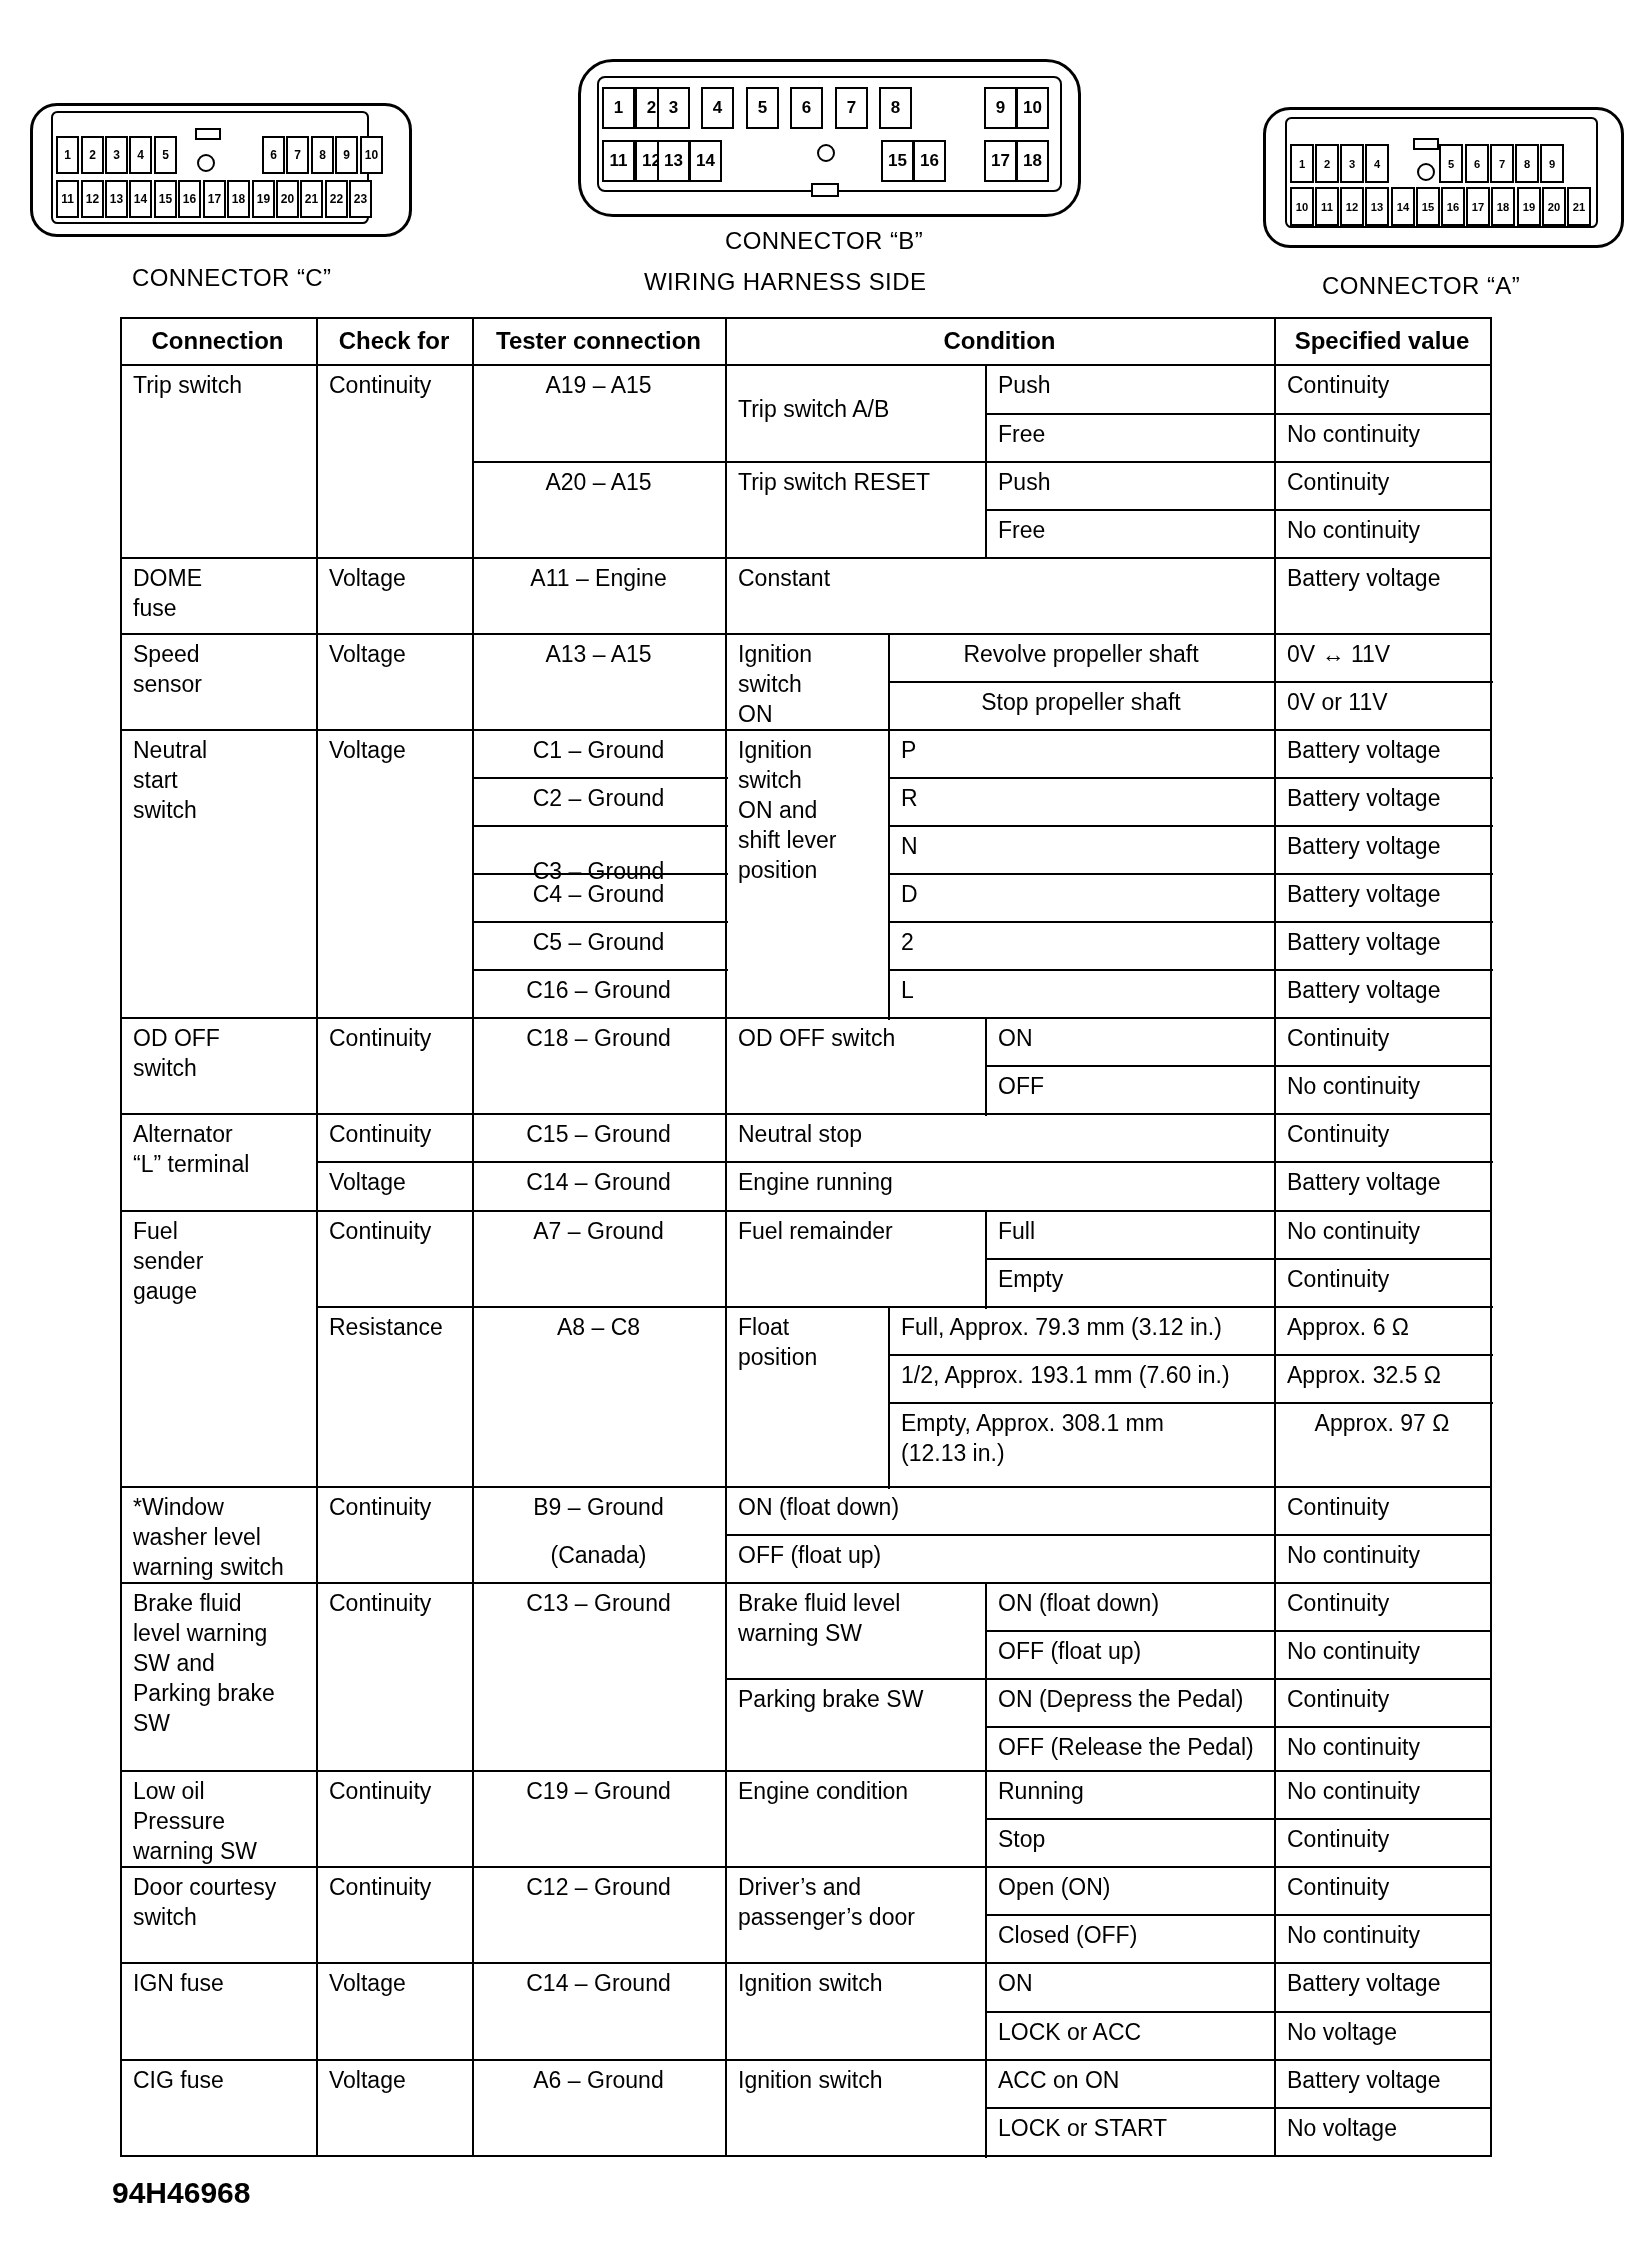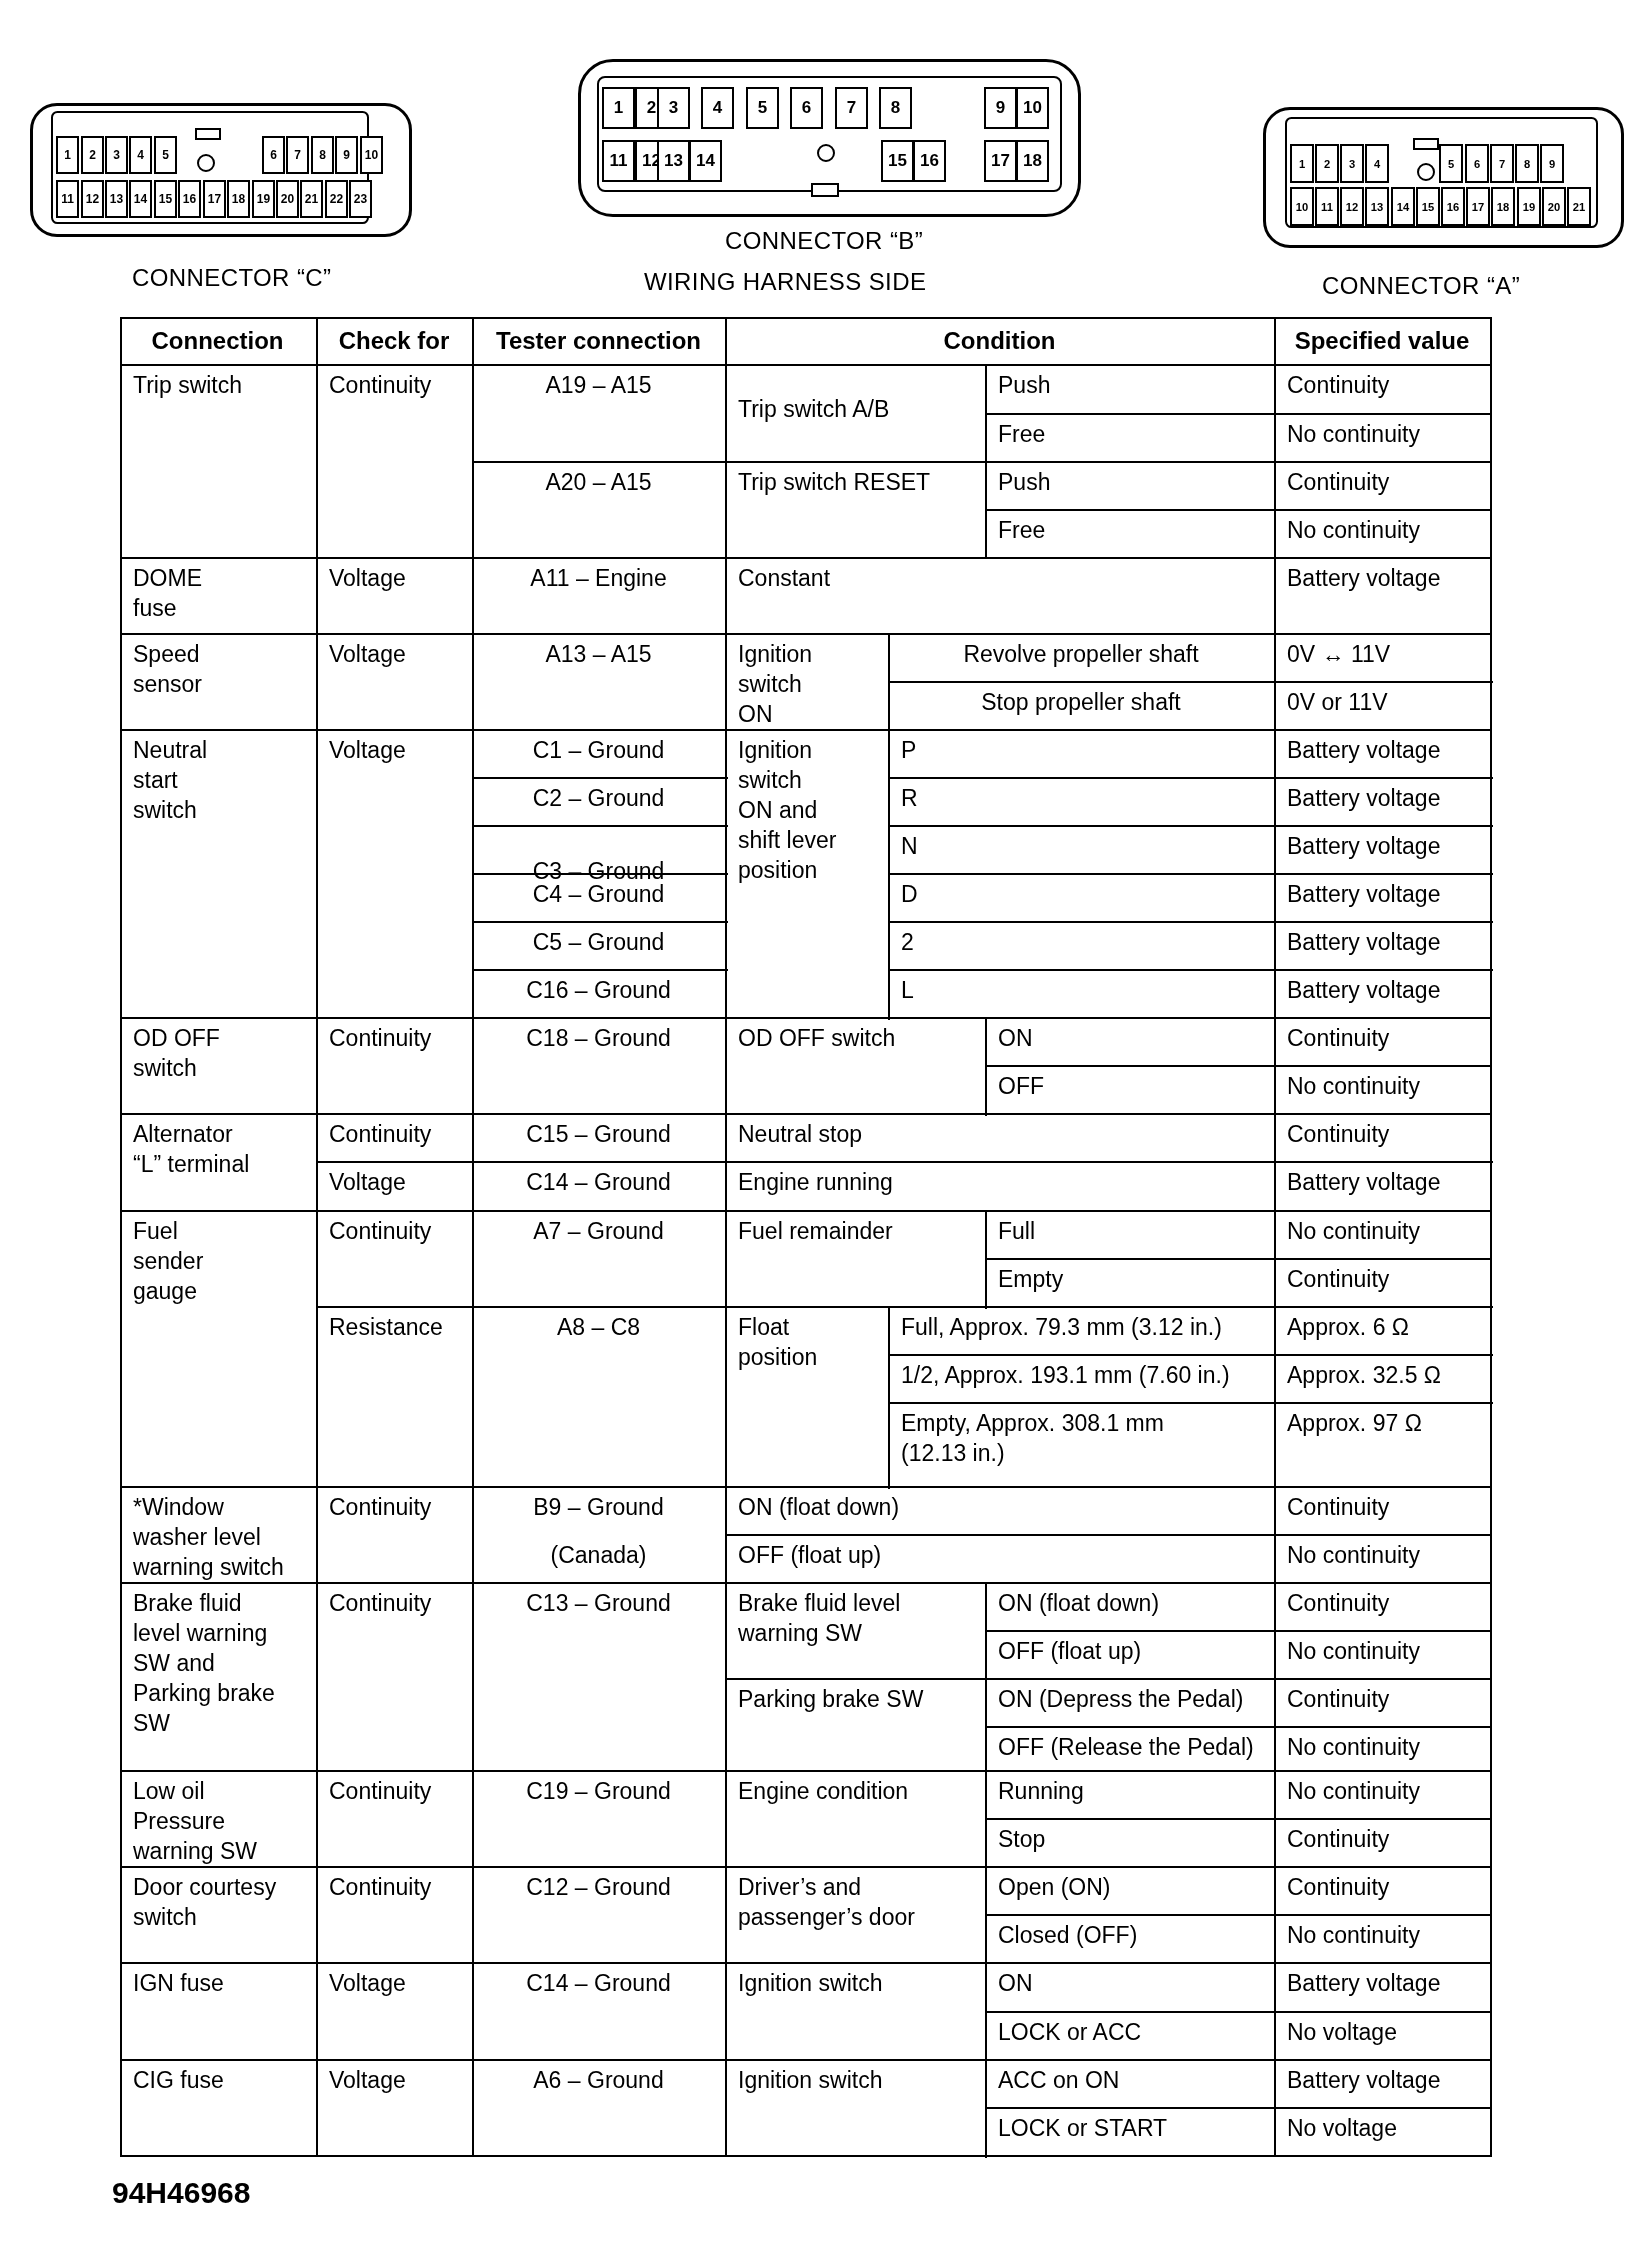--- a/index.html
+++ b/index.html
@@ -246,21 +246,21 @@
     <div class="cell" style="left: 725px; top: 1306px; width: 163px; height: 180px;">Float
 position</div>
     <div class="cell" style="left: 888px; top: 1306px; width: 386px; height: 48px;">Full, Approx. 79.3 mm (3.12 in.)</div>
     <div class="cell" style="left: 1274px; top: 1306px; width: 216px; height: 48px;">Approx. 6  Ω</div>
     <div class="hline" style="left: 888px; width: 605px; top: 1354px;"></div>
     <div class="cell" style="left: 888px; top: 1354px; width: 386px; height: 48px;">1/2, Approx. 193.1 mm (7.60 in.)</div>
     <div class="cell" style="left: 1274px; top: 1354px; width: 216px; height: 48px;">Approx. 32.5  Ω</div>
     <div class="hline" style="left: 888px; width: 605px; top: 1402px;"></div>
     <div class="cell" style="left: 888px; top: 1402px; width: 386px; height: 84px;">Empty, Approx. 308.1 mm
 (12.13 in.)</div>
-    <div class="cell" style="left: 1274px; top: 1402px; width: 216px; height: 84px;">Approx. 97  Ω</div>
+    <div class="cell" style="left: 1274px; top: 1402px; width: 216px; height: 84px; text-align: center;">Approx. 97  Ω</div>
     <div class="vline" style="left: 888px; top: 1306px; height: 183px;"></div>
     <div class="hline" style="left: 120px; width: 1372px; top: 1486px;"></div>
     <div class="cell" style="left: 120px; top: 1486px; width: 195px; height: 96px;">*Window
  washer level
  warning switch</div>
     <div class="cell" style="left: 316px; top: 1486px; width: 156px; height: 96px;">Continuity</div>
     <div class="cell center" style="left: 472px; top: 1486px; width: 253px; height: 48px;">B9  –  Ground</div>
     <div class="cell center" style="left: 472px; top: 1534px; width: 253px; height: 48px;">(Canada)</div>
     <div class="cell" style="left: 725px; top: 1486px; width: 549px; height: 48px;">ON (float down)</div>
     <div class="cell" style="left: 1274px; top: 1486px; width: 216px; height: 48px;">Continuity</div>

